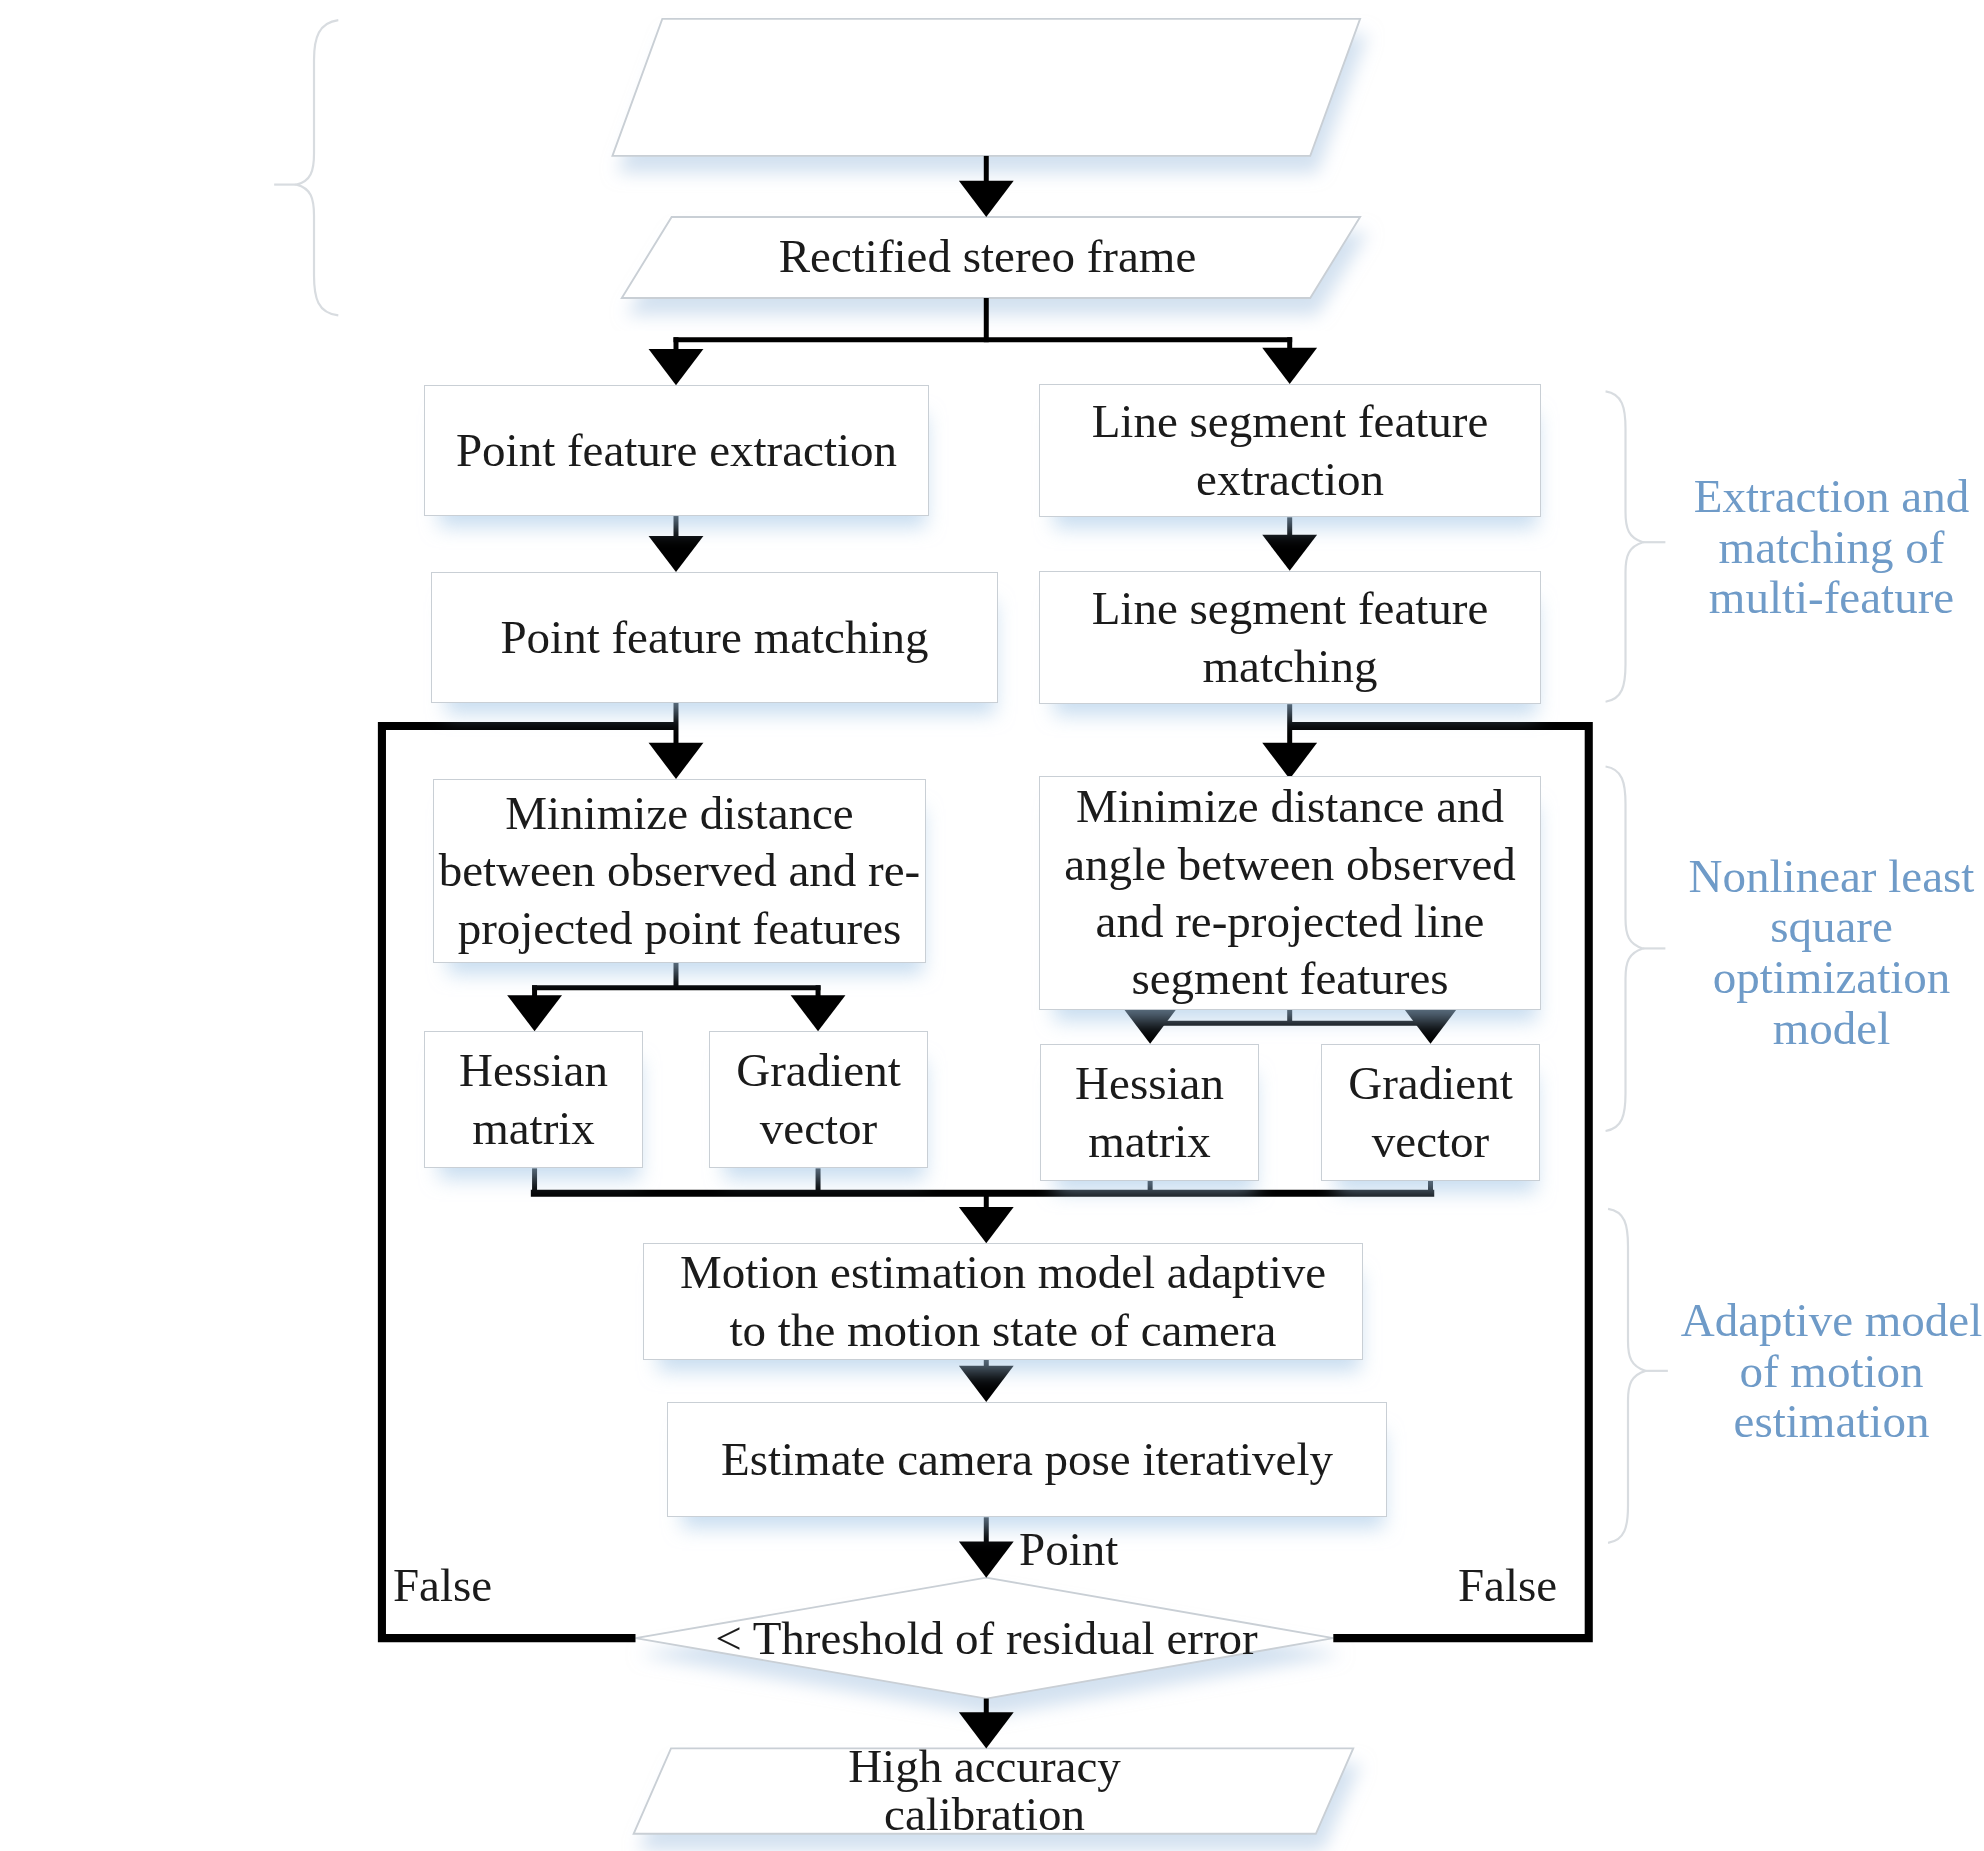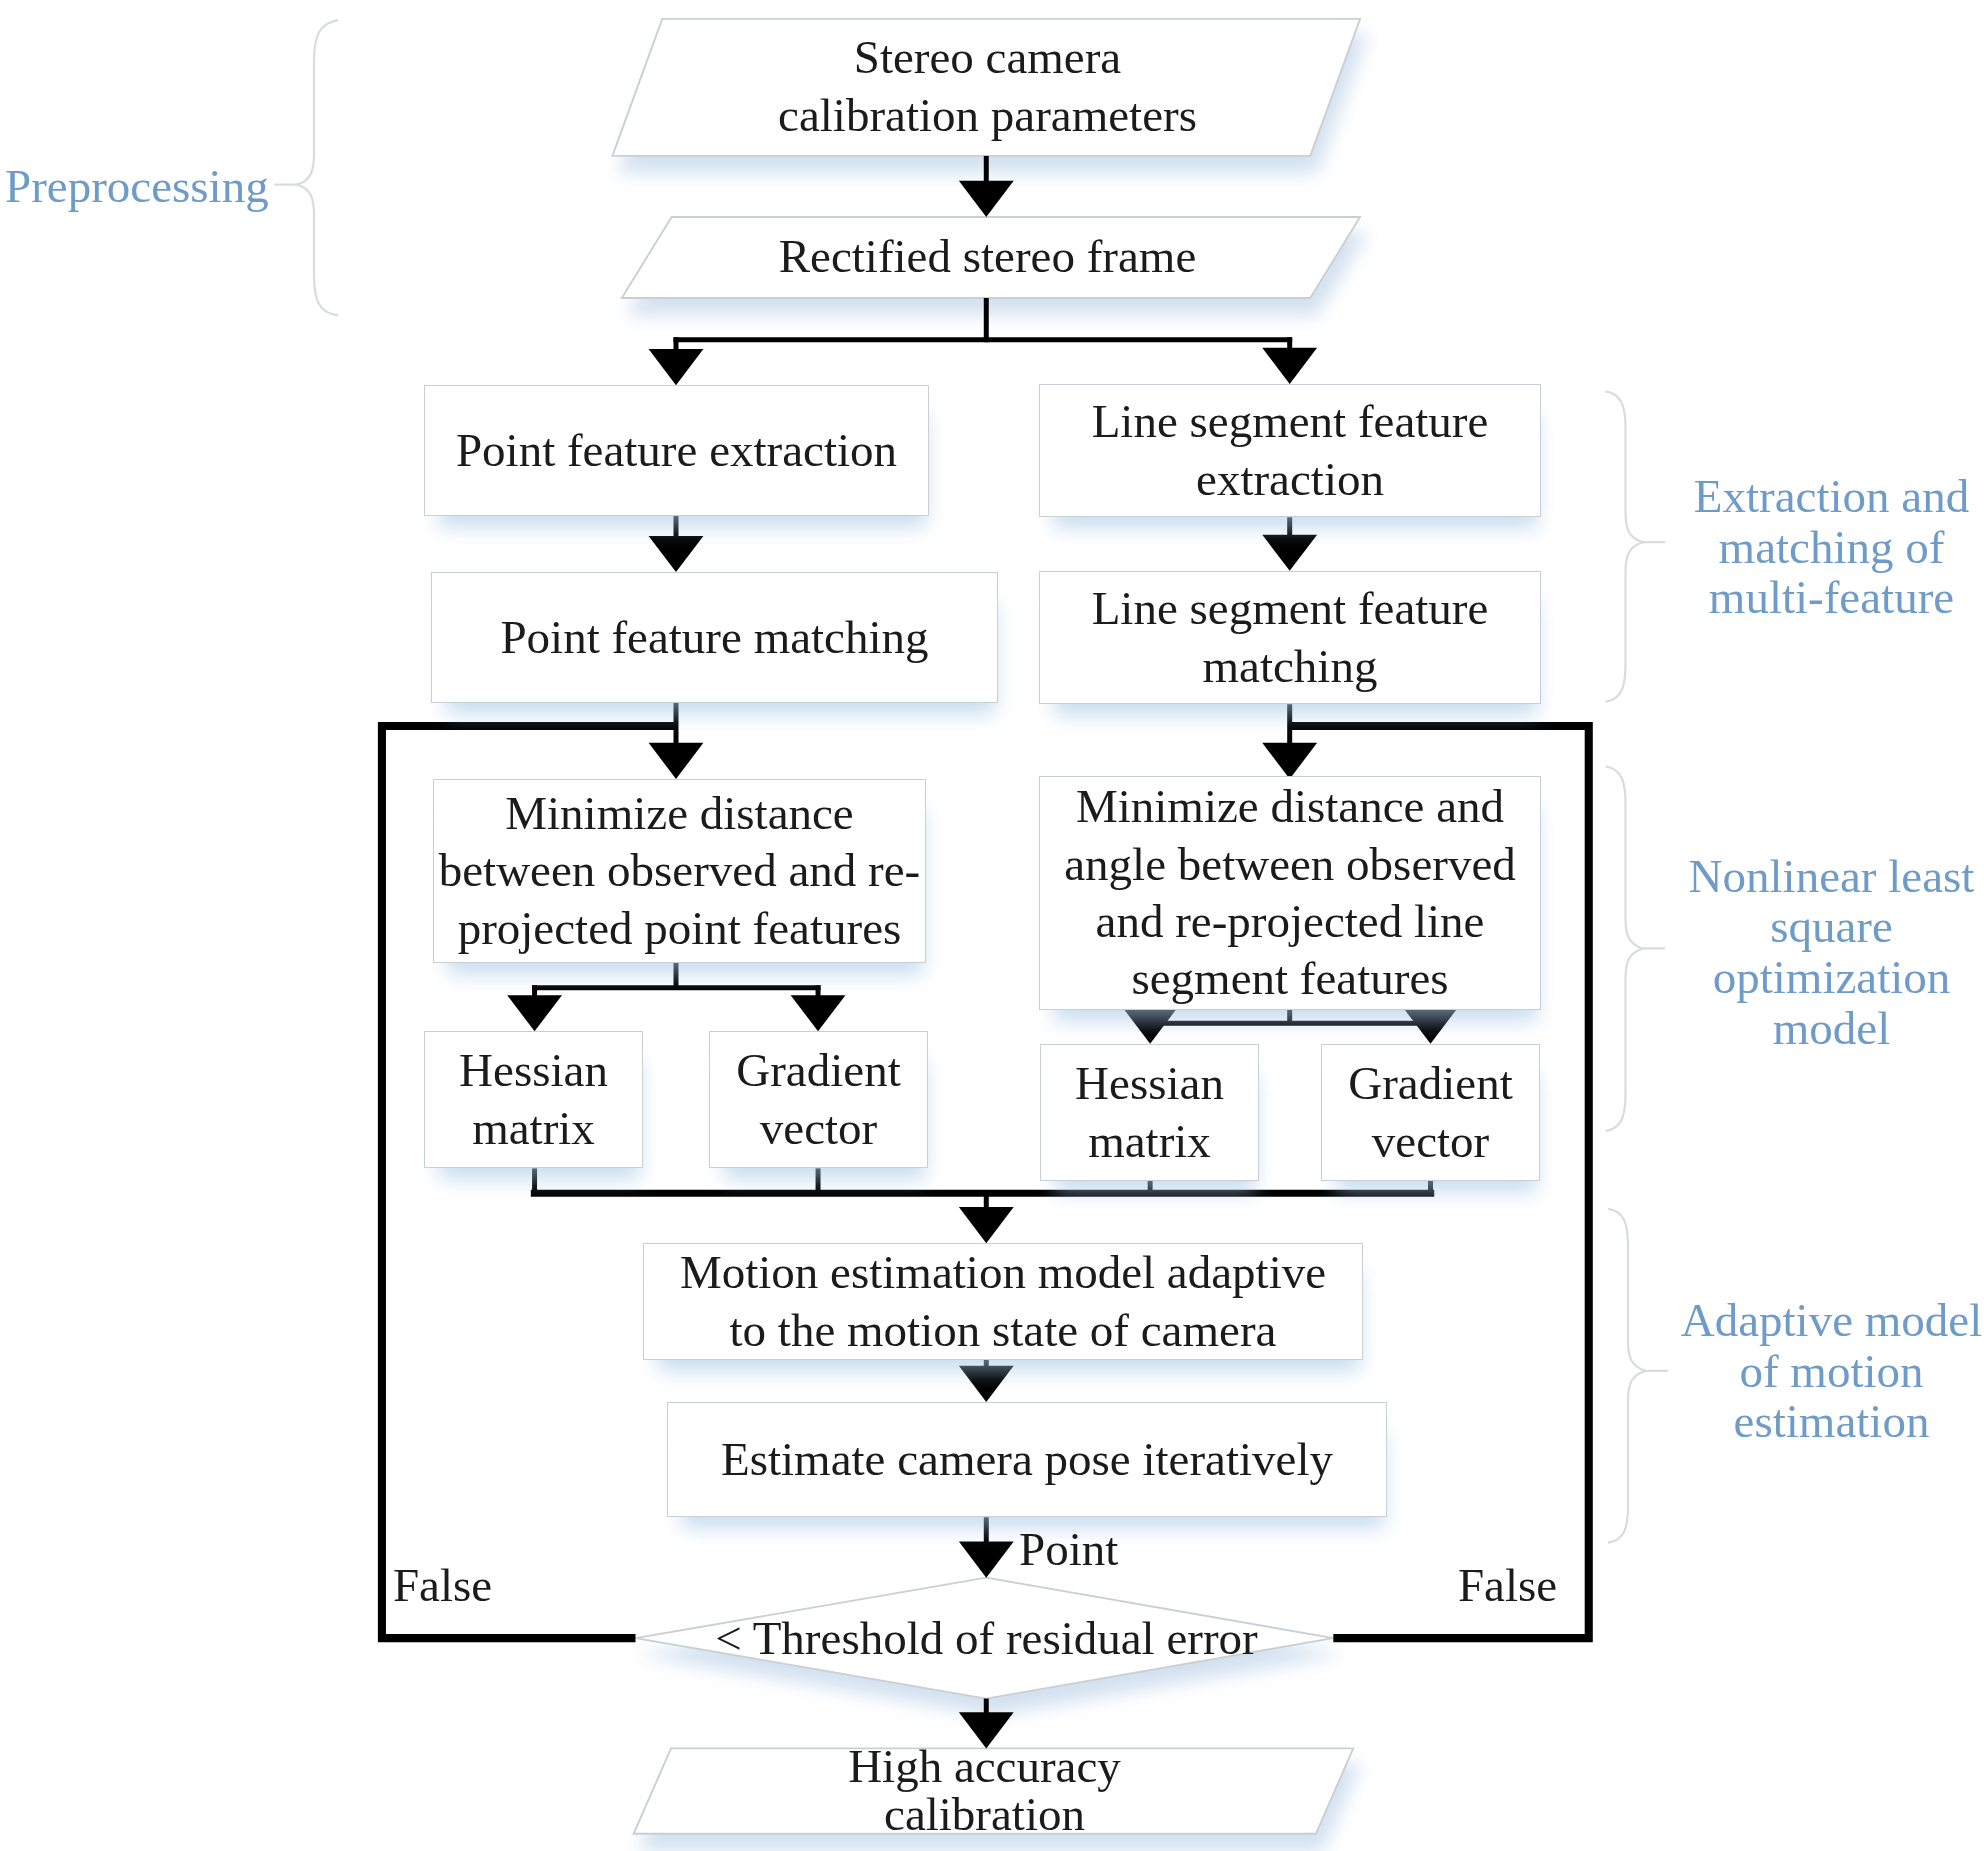--- a/index.html
+++ b/index.html
@@ -163,32 +163,29 @@
   <div class="node" style="left:709px;top:1031px;width:219px;height:137px;">Gradient
 vector</div>
   <div class="node" style="left:1040px;top:1044px;width:219px;height:137px;">Hessian
 matrix</div>
   <div class="node" style="left:1321px;top:1044px;width:219px;height:137px;">Gradient
 vector</div>
   <div class="node" style="left:643px;top:1243px;width:720px;height:117px;">Motion estimation model adaptive
 to the motion state of camera</div>
   <div class="node" style="left:643px;top:1402px;width:720px;height:115px;margin-left:24px;">Estimate camera pose iteratively</div>
 
-  <div class="shape-label" style="left:673px;top:24px;width:629px;height:125px;">Stereo camera
-calibration parameters</div>
   <div class="shape-label" style="left:673px;top:219px;width:629px;height:76px;">Rectified stereo frame</div>
   <div class="shape-label" style="left:675px;top:1609px;width:623px;height:59px;">&lt; Threshold of residual error</div>
   <div class="shape-label tight" style="left:701px;top:1744px;width:567px;height:93px;">High accuracy
 calibration</div>
 
   <div class="edge-label left-align" style="left:1019px;top:1523px;width:187px;height:52px;">Point</div>
   <div class="edge-label" style="left:374px;top:1559px;width:137px;height:52px;">False</div>
   <div class="edge-label" style="left:1439px;top:1559px;width:137px;height:52px;">False</div>
 
-  <div class="stage left-align" style="left:5px;top:158px;width:272px;height:57px;">Preprocessing</div>
   <div class="stage" style="left:1680px;top:469px;width:303px;height:156px;">Extraction and
 matching of
 multi-feature</div>
   <div class="stage" style="left:1680px;top:1293px;width:303px;height:156px;">Adaptive model
 of motion
 estimation</div>
   <div class="stage" style="left:1680px;top:849px;width:303px;height:206px;">Nonlinear least
 square
 optimization
 model</div>

